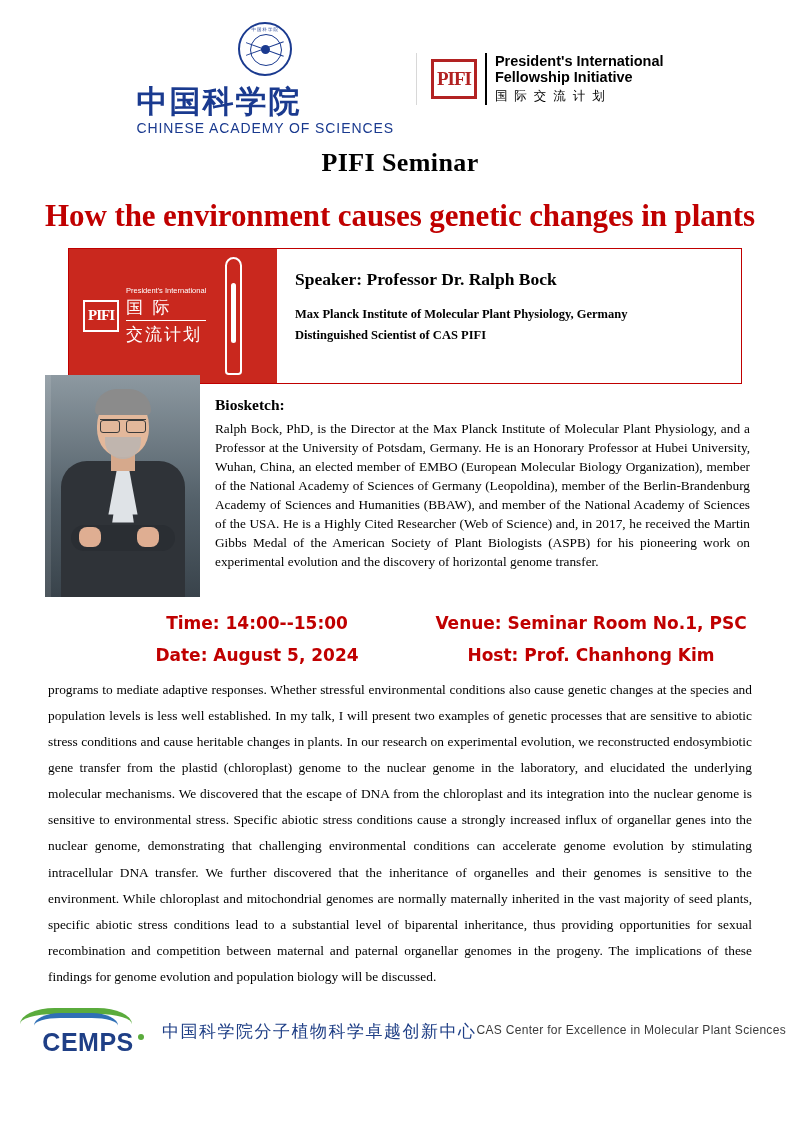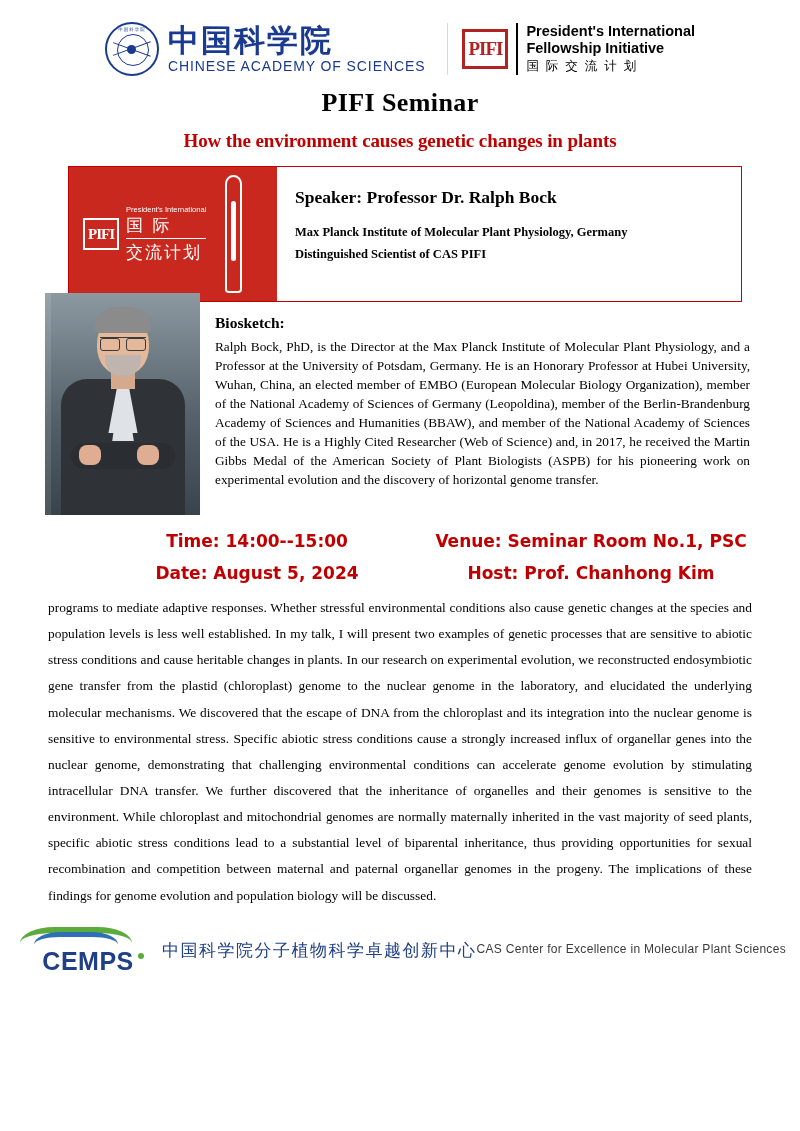--- a/index.html
+++ b/index.html
@@ -21,20 +21,21 @@
     display: flex;
     align-items: center;
     justify-content: center;
     gap: 22px;
     padding-top: 22px;
   }
   .cas-logo {
     display: flex;
     align-items: center;
     gap: 9px;
+    flex-direction: column;
   }
   .cas-emblem {
     width: 54px;
     height: 54px;
     border-radius: 50%;
     border: 2px solid #1a3a8f;
     position: relative;
     box-sizing: border-box;
     background: #ffffff;
   }
@@ -153,24 +154,24 @@
   
   .seminar-title {
     text-align: center;
     font-size: 26px;
     font-weight: bold;
     margin-top: 12px;
     letter-spacing: 0.4px;
   }
   .main-title {
     text-align: center;
-    font-size: 19px;
+    font-size: 31px;
     font-weight: bold;
     color: #c00000;
-    margin-top: 12px;
+    margin-top: 20px;
     letter-spacing: -0.1px;
   }
 
   
   .speaker-row {
     display: flex;
     margin: 14px 58px 0 68px;
     border: 1.6px solid #c00000;
     box-sizing: border-box;
     height: 136px;

